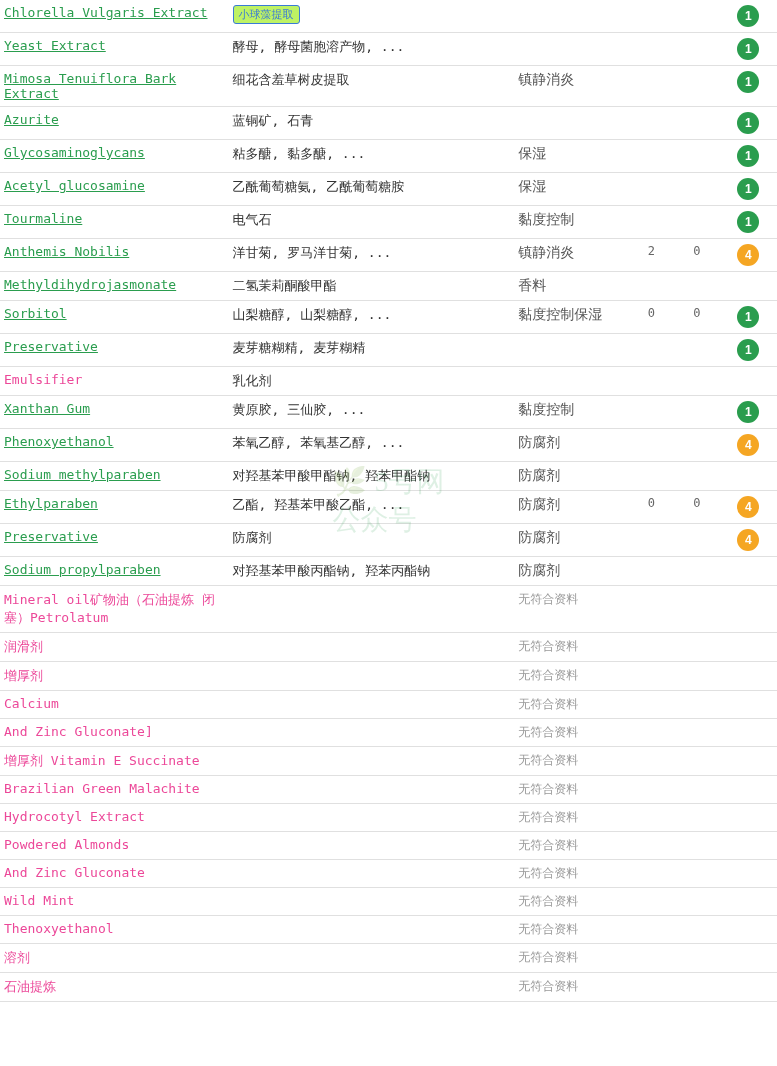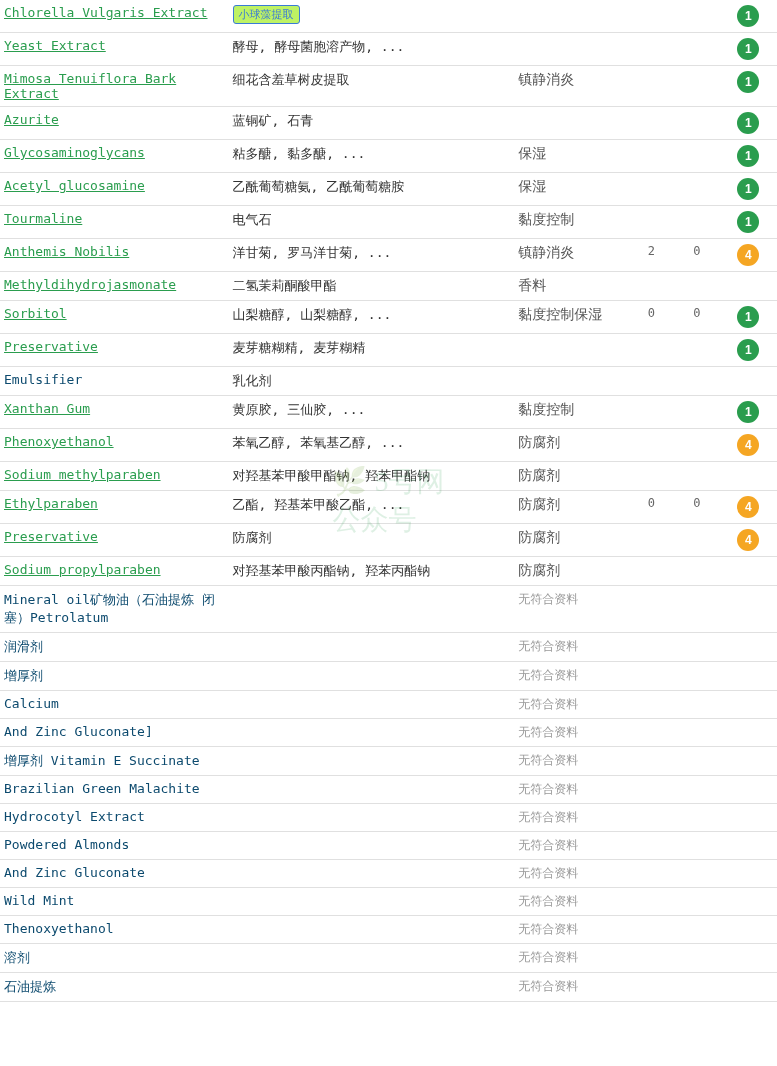--- a/index.html
+++ b/index.html
@@ -29,21 +29,21 @@
       padding: 5px 4px;
       vertical-align: top;
       word-break: break-word;
     }
     .ingredient-name {
       color: #2a9d4e;
       text-decoration: underline;
       cursor: pointer;
     }
     .ingredient-name.plain {
-      color: #0c4a6e;
+      color: #ec4899;
       text-decoration: none;
       cursor: default;
     }
     .tag {
       display: inline-block;
       padding: 1px 5px;
       border-radius: 3px;
       font-size: 11px;
       font-family: sans-serif;
     }

